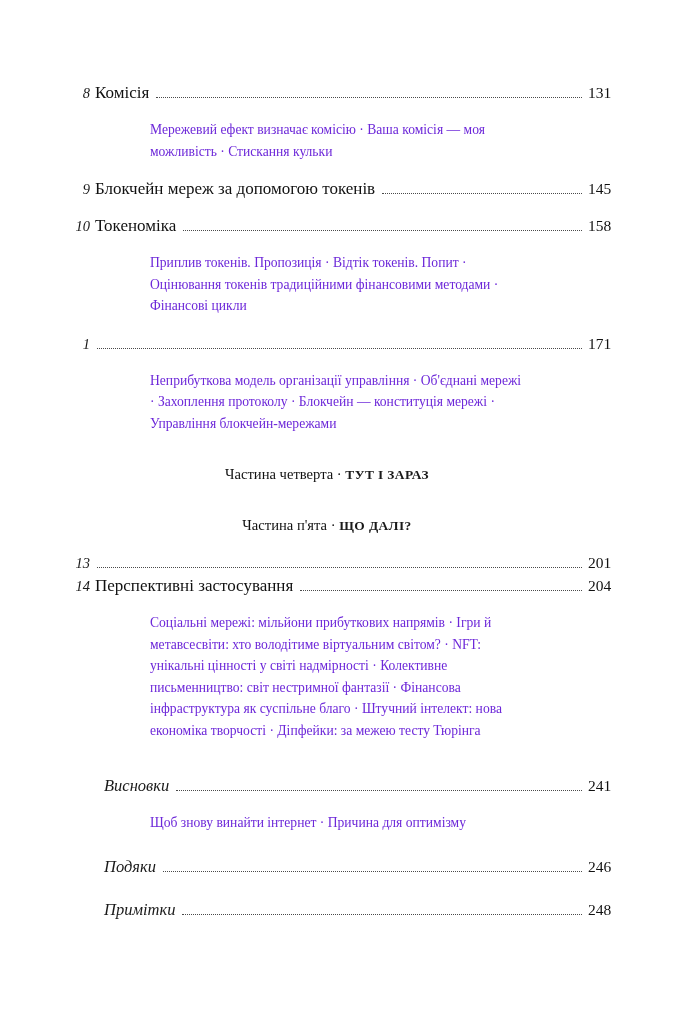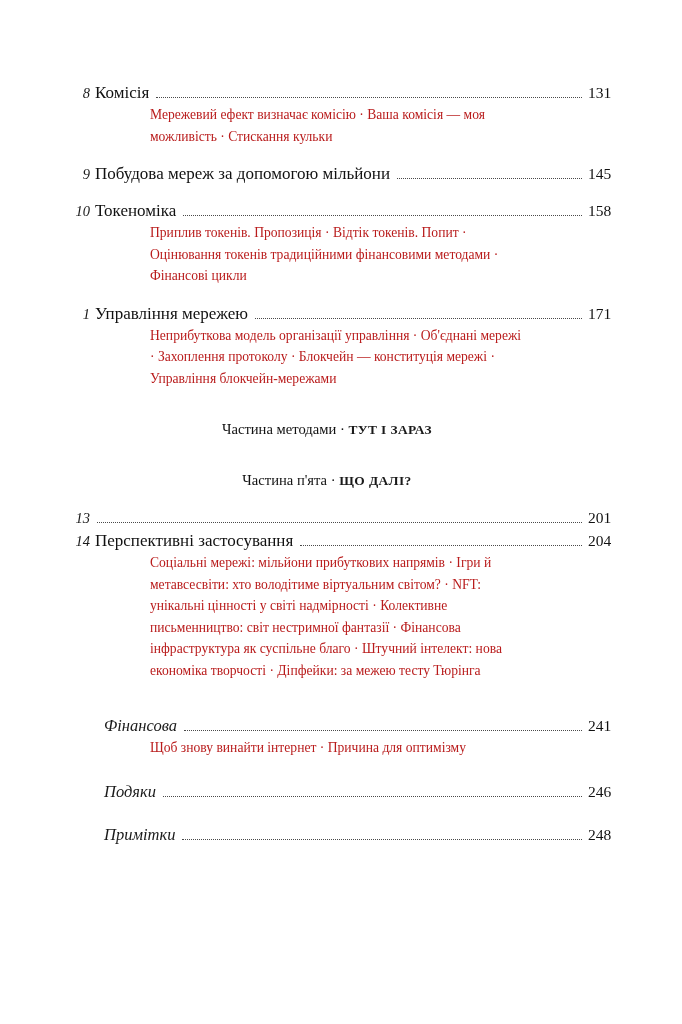--- a/index.html
+++ b/index.html
@@ -57,25 +57,25 @@
     min-width: 10px;
   }
   .pg {
     flex: 0 0 auto;
     width: 34px;
     font-size: 15.5px;
     line-height: 21px;
     color: #111;
   }
   .desc {
-    margin: 1px 0 0 88px;
+    margin: 16px 0 0 88px;
     padding-right: 96px;
     font-size: 13.6px;
     line-height: 21.5px;
-    color: #b91c1c;
+    color: #6d28d9;
     text-align: left;
   }
 
   
   .part {
     text-align: center;
     margin: 30px 0 16px 0;
     padding-right: 30px;
     font-size: 14.6px;
     line-height: 20px;
@@ -120,48 +120,47 @@
       <span class="title">Комісія</span>
       <span class="dots"></span>
       <span class="pg">131</span>
     </div>
     <div class="desc">Мережевий ефект визначає комісію · Ваша комісія — моя можливість · Стискання кульки</div>
   </div>
 
   <div class="entry gap-sm">
     <div class="entry-line">
       <span class="num">9</span>
-      <span class="title">Побудова мереж за допомогою мільйони</span>
+      <span class="title">Блокчейн мереж за допомогою токенів</span>
       <span class="dots"></span>
       <span class="pg">145</span>
     </div>
   </div>
 
   <div class="entry gap-sm">
     <div class="entry-line">
       <span class="num">10</span>
       <span class="title">Токеноміка</span>
       <span class="dots"></span>
       <span class="pg">158</span>
     </div>
     <div class="desc">Приплив токенів. Пропозиція · Відтік токенів. Попит · Оцінювання токенів традиційними фінансовими методами · Фінансові цикли</div>
   </div>
 
   <div class="entry gap-sm">
     <div class="entry-line">
       <span class="num">1</span>
-      <span class="title">Управління мережею</span>
       <span class="dots"></span>
       <span class="pg">171</span>
     </div>
     <div class="desc">Неприбуткова модель організації управління · Об'єднані мережі · Захоплення протоколу · Блокчейн — конституція мережі · Управління блокчейн-мережами</div>
   </div>
 
   <div class="part">
-    <span class="part-label">Частина методами · </span><span class="part-name part-name-caps">Тут і зараз</span>
+    <span class="part-label">Частина четверта · </span><span class="part-name part-name-caps">Тут і зараз</span>
   </div>
 
 
   <div class="part">
     <span class="part-label">Частина п'ята · </span><span class="part-name part-name-caps">Що далі?</span>
   </div>
 
   <div class="entry tight">
     <div class="entry-line">
       <span class="num">13</span>
@@ -176,21 +175,21 @@
       <span class="title">Перспективні застосування</span>
       <span class="dots"></span>
       <span class="pg">204</span>
     </div>
     <div class="desc">Соціальні мережі: мільйони прибуткових напрямів · Ігри й метавсесвіти: хто володітиме віртуальним світом? · NFT: унікальні цінності у світі надмірності · Колективне письменництво: світ нестримної фантазії · Фінансова інфраструктура як суспільне благо · Штучний інтелект: нова економіка творчості · Діпфейки: за межею тесту Тюрінга</div>
   </div>
 
   <div class="entry back">
     <div class="entry-line">
       <span class="num"></span>
-      <span class="back-title">Фінансова</span>
+      <span class="back-title">Висновки</span>
       <span class="dots"></span>
       <span class="pg">241</span>
     </div>
     <div class="desc">Щоб знову винайти інтернет · Причина для оптимізму</div>
   </div>
 
   <div class="entry gap-md">
     <div class="entry-line">
       <span class="num"></span>
       <span class="back-title">Подяки</span>

